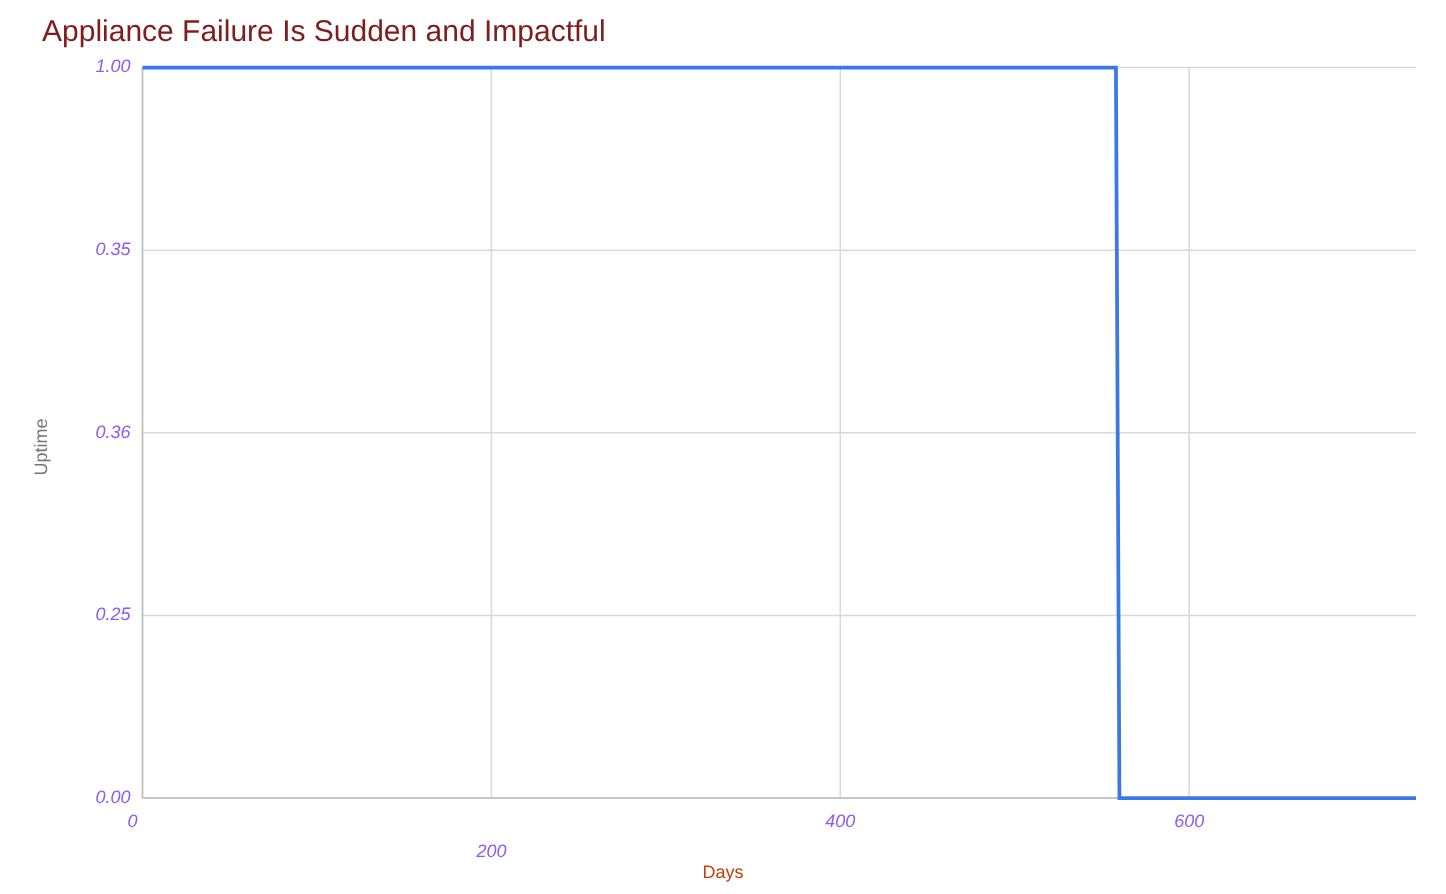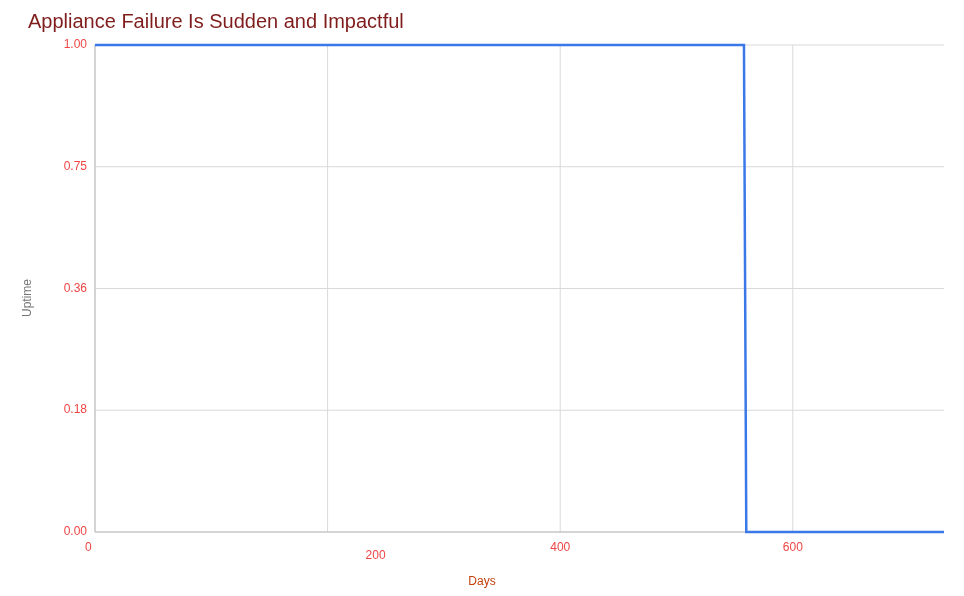--- a/index.html
+++ b/index.html
@@ -39,21 +39,22 @@
     position: absolute;
     left: 50%;
     bottom: 8px;
     transform: translateX(-50%);
     font-size: 12px;
     color: #c2410c;
   }
   .tick {
     position: absolute;
     font-size: 12px;
-    color: #ef4444;
+    color: #8b5cf6;
+    font-style: italic;
   }
   svg { display: block; }
 </style>
 </head>
 <body>
 
 <div class="title">Appliance Failure Is Sudden and Impactful</div>
 
 <div class="ylabel">Uptime</div>
 <div class="xlabel">Days</div>
@@ -70,21 +71,21 @@
       <line x1="95" y1="166.75" x2="944" y2="166.75" stroke="#d9d9d9" stroke-width="1"></line>
       <line x1="95" y1="45" x2="944" y2="45" stroke="#d9d9d9" stroke-width="1"></line>
       <line x1="95" y1="45" x2="95" y2="532" stroke="#bdbdbd" stroke-width="1"></line>
       <line x1="95" y1="532" x2="944" y2="532" stroke="#bdbdbd" stroke-width="1"></line>
       <path d="M95 45 L743.9616438356164 45 L746.2876712328767 532 L944 532" fill="none" stroke="#3b78e7" stroke-width="2.5" stroke-linejoin="miter"></path>
     </svg>
 </div>
 
 <div id="tick-container">
     <div class="tick" style="left: 85px; top: 540px;">0</div>
-    <div class="tick" style="left: 317.603px; top: 548px; margin-left: 48px;">200</div>
+    <div class="tick" style="left: 317.603px; top: 560px;">200</div>
     <div class="tick" style="left: 550.205px; top: 540px;">400</div>
     <div class="tick" style="left: 782.808px; top: 540px;">600</div>
     <div class="tick" style="right: 877px; top: 524px; text-align: center;">0.00</div>
-    <div class="tick" style="right: 877px; top: 402.25px;">0.18</div>
+    <div class="tick" style="right: 877px; top: 402.25px;">0.25</div>
     <div class="tick" style="right: 877px; top: 280.5px;">0.36</div>
-    <div class="tick" style="right: 877px; top: 158.75px;">0.75</div>
+    <div class="tick" style="right: 877px; top: 158.75px;">0.35</div>
     <div class="tick" style="right: 877px; top: 37px;">1.00</div>
   </div>
 
 </body></html>

